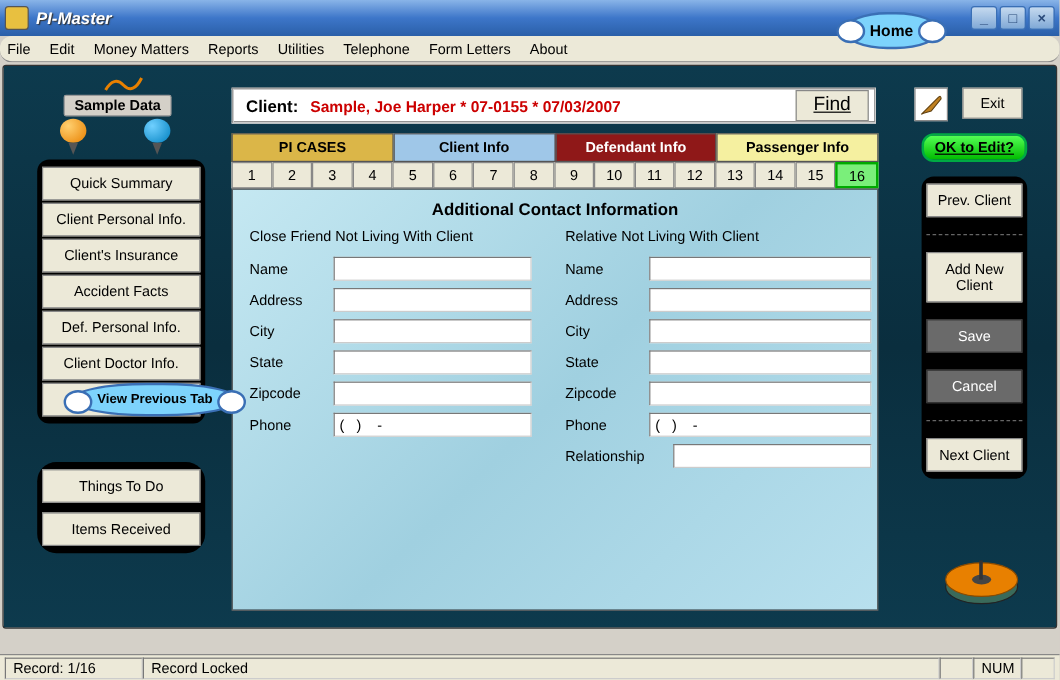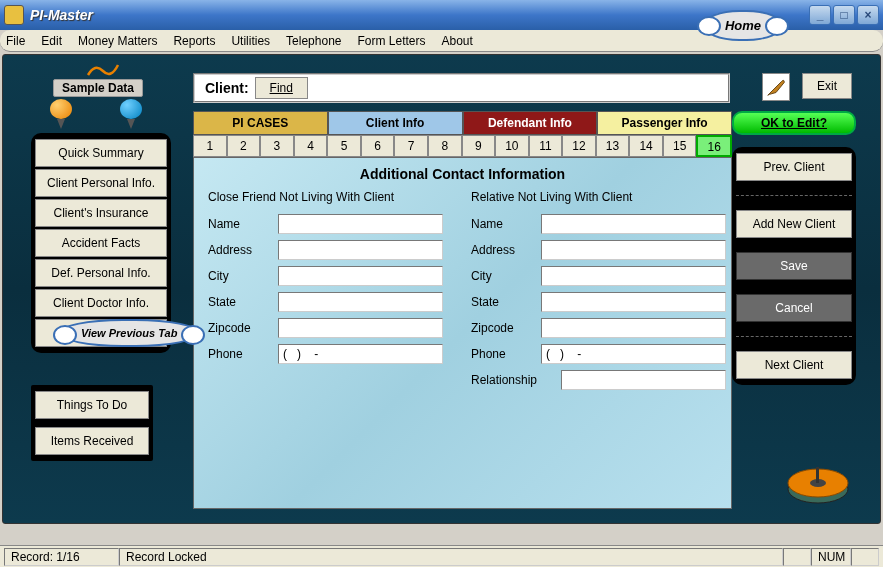--- a/index.html
+++ b/index.html
@@ -11,21 +11,21 @@
   .titlebar-text { flex: 1; text-shadow: 1px 1px 1px #333; font-style: italic; }
   .wincontrols { display: flex; gap: 2px; }
   .winbtn { width: 22px; height: 20px; background: linear-gradient(to bottom, #c6daef, #7fa8d6); border: 1px solid #3a6fb5; border-radius: 3px; display: flex; align-items: center; justify-content: center; font-size: 12px; font-weight: bold; color: #2a4a7a; cursor: pointer; }
   
   
   .menubar { height: 22px; background: #ece9d8; border-bottom: 1px solid #888; display: flex; align-items: center; padding: 0 6px; font-size: 12px; border-radius: 10px; }
   .menubar span { margin-right: 16px; cursor: pointer; }
   
   
   .home-cloud { position: absolute; top: 10px; right: 100px; z-index: 10; }
-  .cloud { background: #e5e5e5; border: 2px solid #3a6fb5; border-radius: 50% / 55%; padding: 6px 20px; font-weight: bold; color: #000; font-size: 13px; position: relative; font-style: italic; }
+  .cloud { background: #7dd3fc; border: 2px solid #3a6fb5; border-radius: 50% / 55%; padding: 6px 20px; font-weight: bold; color: #000; font-size: 13px; position: relative; }
   .cloud::before, .cloud::after { content: ''; position: absolute; background: white; border: 2px solid #3a6fb5; border-radius: 50%; }
   .cloud::before { width: 20px; height: 16px; left: -8px; top: 4px; }
   .cloud::after { width: 20px; height: 16px; right: -8px; top: 4px; }
   
   
   .mainframe { position: relative; background: linear-gradient(to bottom, #0d3a4d, #0a2e3e, #0d3a4d); margin: 2px; height: 470px; border: 1px solid #333; border-radius: 3px; }
   
   
   .swirl { position: absolute; top: 6px; left: 80px; width: 40px; height: 18px; }
   .sample-data { position: absolute; top: 24px; left: 50px; background: #d4d0c8; border: 1px solid #999; padding: 1px 8px; font-size: 12px; font-weight: bold; border-radius: 2px; }
@@ -34,39 +34,39 @@
   .pin2 { left: 115px; }
   .pin-head { width: 22px; height: 20px; border-radius: 50%; margin: 0 auto; }
   .pin1 .pin-head { background: radial-gradient(circle at 7px 6px, #ffd070, #e88000); }
   .pin2 .pin-head { background: radial-gradient(circle at 7px 6px, #70d0ff, #0080c0); }
   .pin-pt { width: 0; height: 0; border-left: 4px solid transparent; border-right: 4px solid transparent; border-top: 10px solid #555; margin: 0 auto; }
   
   
   .clientbar { position: absolute; top: 18px; left: 190px; right: 150px; height: 30px; background: #fff; border: 2px groove #ccc; display: flex; align-items: center; padding: 0 4px; }
   .client-lbl { font-weight: bold; font-size: 14px; margin: 0 6px; }
   .client-val { flex: 1; color: #c00; font-weight: bold; font-size: 13px; padding: 0 4px; }
-  .find-btn { padding: 3px 14px; font-size: 12px; background: #ece9d8; border: 1px solid #888; cursor: pointer; text-decoration: underline; }
+  .find-btn { padding: 3px 14px; font-size: 16px; background: #ece9d8; border: 1px solid #888; cursor: pointer; text-decoration: underline; }
   
   
   .feather { position: absolute; top: 18px; right: 90px; width: 28px; height: 28px; background: #fff; border: 1px solid #888; display:flex; align-items:center; justify-content:center; }
   .feather svg { width: 22px; height: 22px; }
   .exit-btn { position: absolute; top: 18px; right: 28px; padding: 5px 14px; font-size: 12px; background: #ece9d8; border: 1px solid #888; cursor: pointer; }
   
   
   .leftnav { position: absolute; top: 78px; left: 28px; width: 140px; display: flex; flex-direction: column; gap: 2px; background: #000; border-radius: 10px; padding: 6px 4px; }
   .leftnav button { padding: 6px 4px; font-size: 12px; background: #ece9d8; border: 1px solid #888; cursor: pointer; white-space: nowrap; }
-  .leftnav2 { position: absolute; top: 330px; left: 28px; width: 122px; display: flex; flex-direction: column; gap: 8px; background: #000; border-radius: 2px; padding: 6px 4px; }
+  .leftnav2 { position: absolute; top: 330px; left: 28px; width: 140px; display: flex; flex-direction: column; gap: 8px; background: #000; border-radius: 16px; padding: 6px 4px; }
   .leftnav2 button { padding: 6px 4px; font-size: 12px; background: #ece9d8; border: 1px solid #888; cursor: pointer; }
   
   
   .prev-cloud { position: absolute; top: 264px; left: 56px; z-index: 5; }
   .prev-cloud .cloud { font-size: 11px; text-align:center; line-height:1.1; }
   
   
-  .rightpanel { position: absolute; top: 56px; right: 24px; width: 124px; display:flex; flex-direction:column; gap: 6px; }
+  .rightpanel { position: absolute; top: 56px; right: 24px; width: 88px; display:flex; flex-direction:column; gap: 6px; }
   .ok-edit { background: linear-gradient(to bottom, #55ff55, #00bb00); border: 2px solid #0a4; border-radius: 10px; padding: 3px 2px; font-weight: bold; font-size: 12px; cursor: pointer; text-decoration: underline; }
   .rightnav { background: #000; border-radius: 10px; padding: 6px 4px; display:flex; flex-direction:column; gap: 14px; margin-top: 6px; }
   .rightnav button { padding: 6px 2px; font-size: 12px; background: #ece9d8; border: 1px solid #888; cursor: pointer; }
   .rightnav hr { border: none; border-top: 1px dashed #666; }
   .darkbtn { background: #6a6a6a !important; color: #fff !important; border: 1px solid #333 !important; }
   
   
   .disk-icon { position: absolute; bottom: 16px; right: 30px; width: 64px; height: 44px; }
   
   
@@ -139,20 +139,21 @@
       <div class="pin-head"></div>
       <div class="pin-pt"></div>
     </div>
   <div class="pin pin2">
       <div class="pin-head"></div>
       <div class="pin-pt"></div>
     </div>
 
   <div class="clientbar">
     <span class="client-lbl">Client:</span>
+    <span class="client-val">Sample, Joe Harper   * 07-0155 *   07/03/2007</span>
     <button class="find-btn">Find</button>
   </div>
 
   <div class="feather">
     <svg viewBox="0 0 24 24">
         <path d="M3 21 L18 6 Q21 3 21 7 L12 18 L5 20 Z" fill="#c08020" stroke="#604010"></path>
       </svg>
   </div>
   <button class="exit-btn">Exit</button>
 

